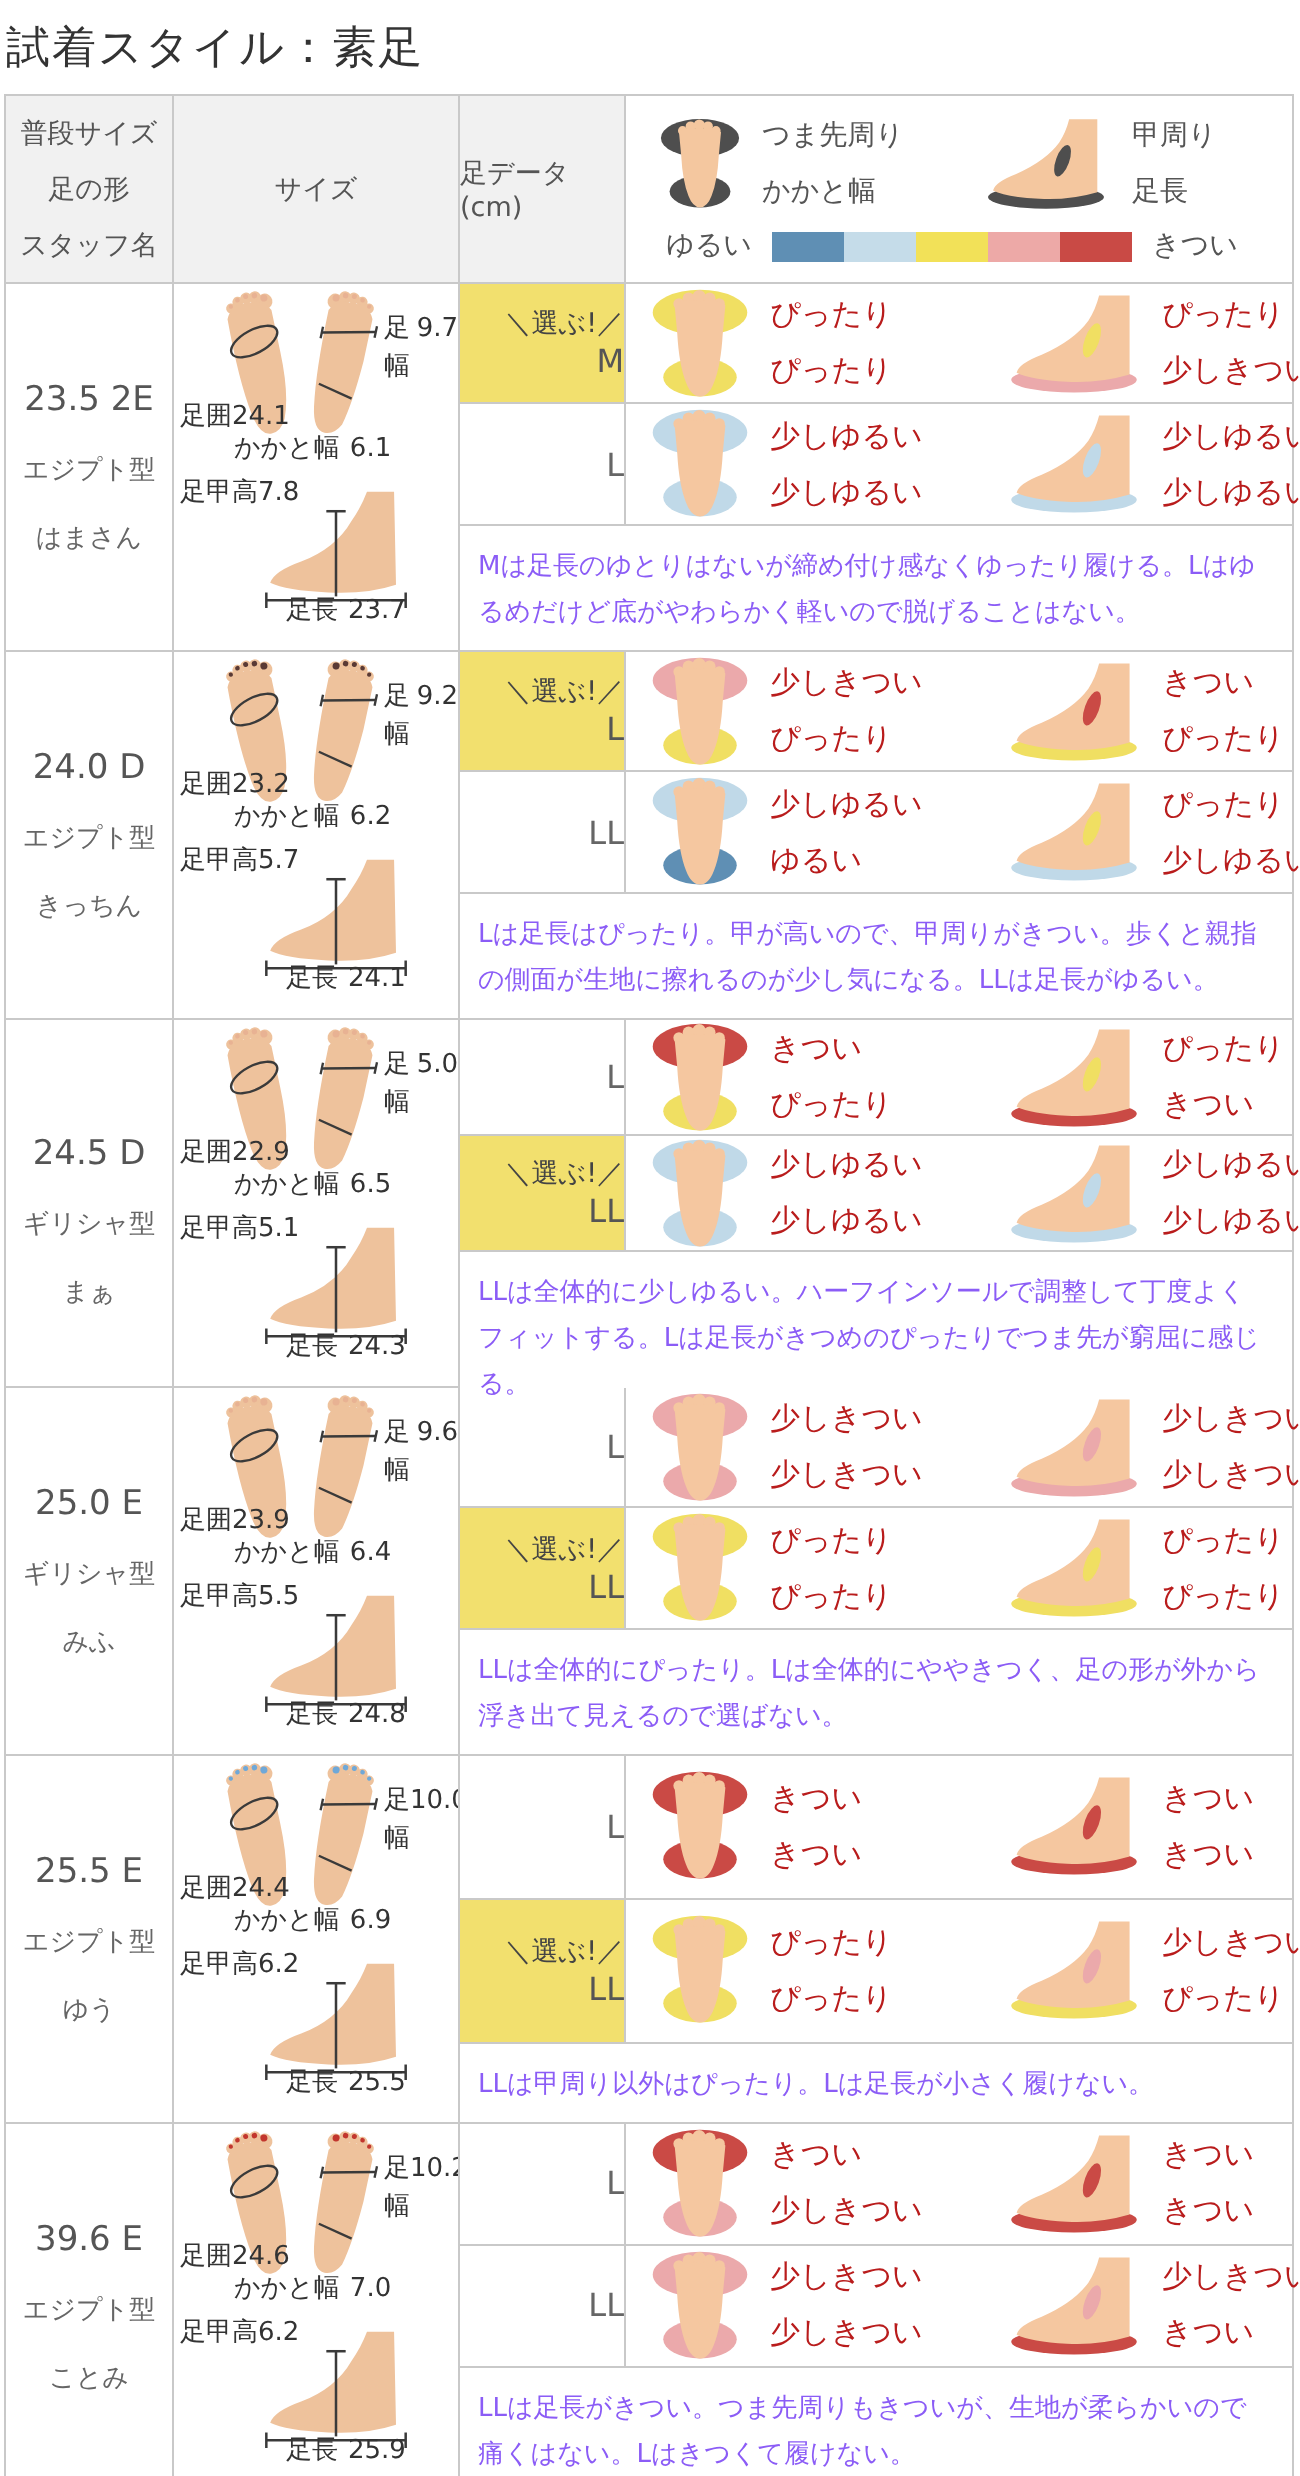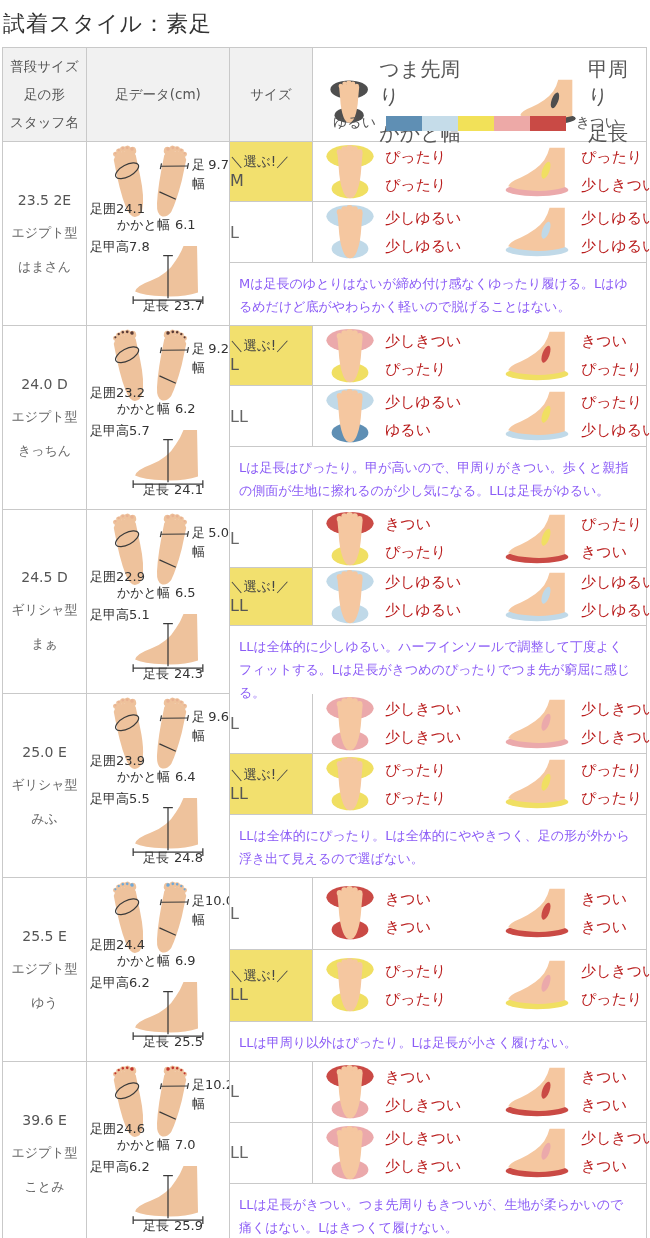--- a/index.html
+++ b/index.html
@@ -4,44 +4,44 @@
 <style>
   html,body{margin:0;padding:0;background:#fff;}
   body{width:650px;height:1238px;overflow:hidden;font-family:"DejaVu Sans",sans-serif;}
   .page-title{font-size:22px;color:#333;padding:9px 0 8px 3px;letter-spacing:1px;}
   .table{width:645px;margin-left:2px;border:1px solid #c9c9c9;box-sizing:border-box;}
   
   .thead{display:grid;grid-template-columns:84px 143px 83px 1fr;height:93px;border-bottom:1px solid #c9c9c9;}
   .th{border-right:1px solid #c9c9c9;background:#f1f1f1;display:flex;flex-direction:column;align-items:center;justify-content:center;color:#555;font-size:13.5px;gap:10px;}
   .th.legend{background:#fff;border-right:none;position:relative;}
   .legend-icons{position:absolute;top:8px;left:16px;right:0;display:flex;align-items:center;}
-  .legend-labels{display:flex;flex-direction:column;gap:10px;font-size:20px;color:#555;margin-left:10px;}
+  .legend-labels{display:flex;flex-direction:column;gap:10px;font-size:14px;color:#555;margin-left:10px;}
   .scale-row{position:absolute;top:66px;left:20px;display:flex;align-items:center;font-size:14px;color:#555;}
   .scale-bar{display:flex;margin:0 10px;}
   .scale-seg{width:36px;height:15px;display:inline-block;}
   
   .row{display:grid;grid-template-columns:84px 143px 1fr;height:184px;border-bottom:1px solid #c9c9c9;box-sizing:border-box;}
   .row:last-child{border-bottom:none;}
   .c1{border-right:1px solid #c9c9c9;display:flex;flex-direction:column;align-items:center;justify-content:center;gap:16px;color:#555;}
-  .c1 .usize{font-size:14px;}
+  .c1 .usize{font-size:17px;}
   .c1 .ftype,.c1 .sname{font-size:13px;color:#666;}
   .c2{border-right:1px solid #c9c9c9;position:relative;overflow:hidden;}
   .m{position:absolute;font-size:13px;color:#333;line-height:1.45;}
   .m.two{display:flex;flex-direction:row;align-items:flex-start;}
   .m.one{display:flex;flex-direction:row;gap:5px;white-space:nowrap;}
   .m-girth{left:3px;top:58px;}
   .m-width{left:105px;top:14px;align-items:center;}
   .m-heelw{left:30px;top:74px;}
   .m-instep{left:3px;top:96px;}
   .m-len{left:56px;top:155px;}
   .photo-top{position:absolute;left:22px;top:1px;}
   .photo-side{position:absolute;left:42px;top:102px;}
   .c3wrap{display:grid;grid-template-rows:1fr 1fr auto;}
   .optrow{display:grid;grid-template-columns:83px 1fr;border-bottom:1px solid #c9c9c9;min-height:57px;}
-  .sizecell{border-right:1px solid #c9c9c9;display:flex;flex-direction:column;align-items:flex-start;justify-content:center;gap:0;color:#666;}
+  .sizecell{border-right:1px solid #c9c9c9;display:flex;flex-direction:column;align-items:flex-end;justify-content:center;gap:0;color:#666;}
   .sizecell.selected{background:#f2e06e;color:#555;}
   .choose{font-size:13.5px;color:#444;white-space:nowrap;}
   .sizelabel{font-size:16px;}
   .fitcell{display:flex;align-items:center;padding-left:10px;gap:8px;}
   .fitlabels{display:flex;flex-direction:column;gap:9px;font-size:15px;color:#b91c1c;width:104px;flex:0 0 auto;}
   .fitlabels.second{width:auto;}
   .topicon{flex:0 0 auto;}
   .sideicon{flex:0 0 auto;margin-left:4px;}
   .commentcell{padding:9px 12px 7px 9px;font-size:13px;line-height:1.78;color:#8b5cf6;background:#fff;}
 </style>
@@ -52,24 +52,24 @@
   <div class="page-title">試着スタイル：素足</div>
 
   <div class="table">
     <div class="thead">
       <div class="th">
         <span>普段サイズ</span>
         <span>足の形</span>
         <span>スタッフ名</span>
       </div>
       <div class="th">
+        <span>サイズ</span>
+      </div>
+      <div class="th">
         <span>足データ(cm)</span>
-      </div>
-      <div class="th">
-        <span>サイズ</span>
       </div>
       <div class="th legend">
         <div class="legend-icons">
           <svg width="42" height="52" viewBox="0 0 58 64">
             <ellipse cx="29" cy="14" rx="27" ry="13" fill="#4e4e4e"></ellipse>
             <ellipse cx="29" cy="51" rx="21" ry="11" fill="#4e4e4e"></ellipse>
             <g fill="#f4c79f">
               <circle cx="17" cy="9" r="3.2"></circle>
                 <circle cx="22.5" cy="6" r="3.4"></circle>
                 <circle cx="28.5" cy="5" r="3.8"></circle>

